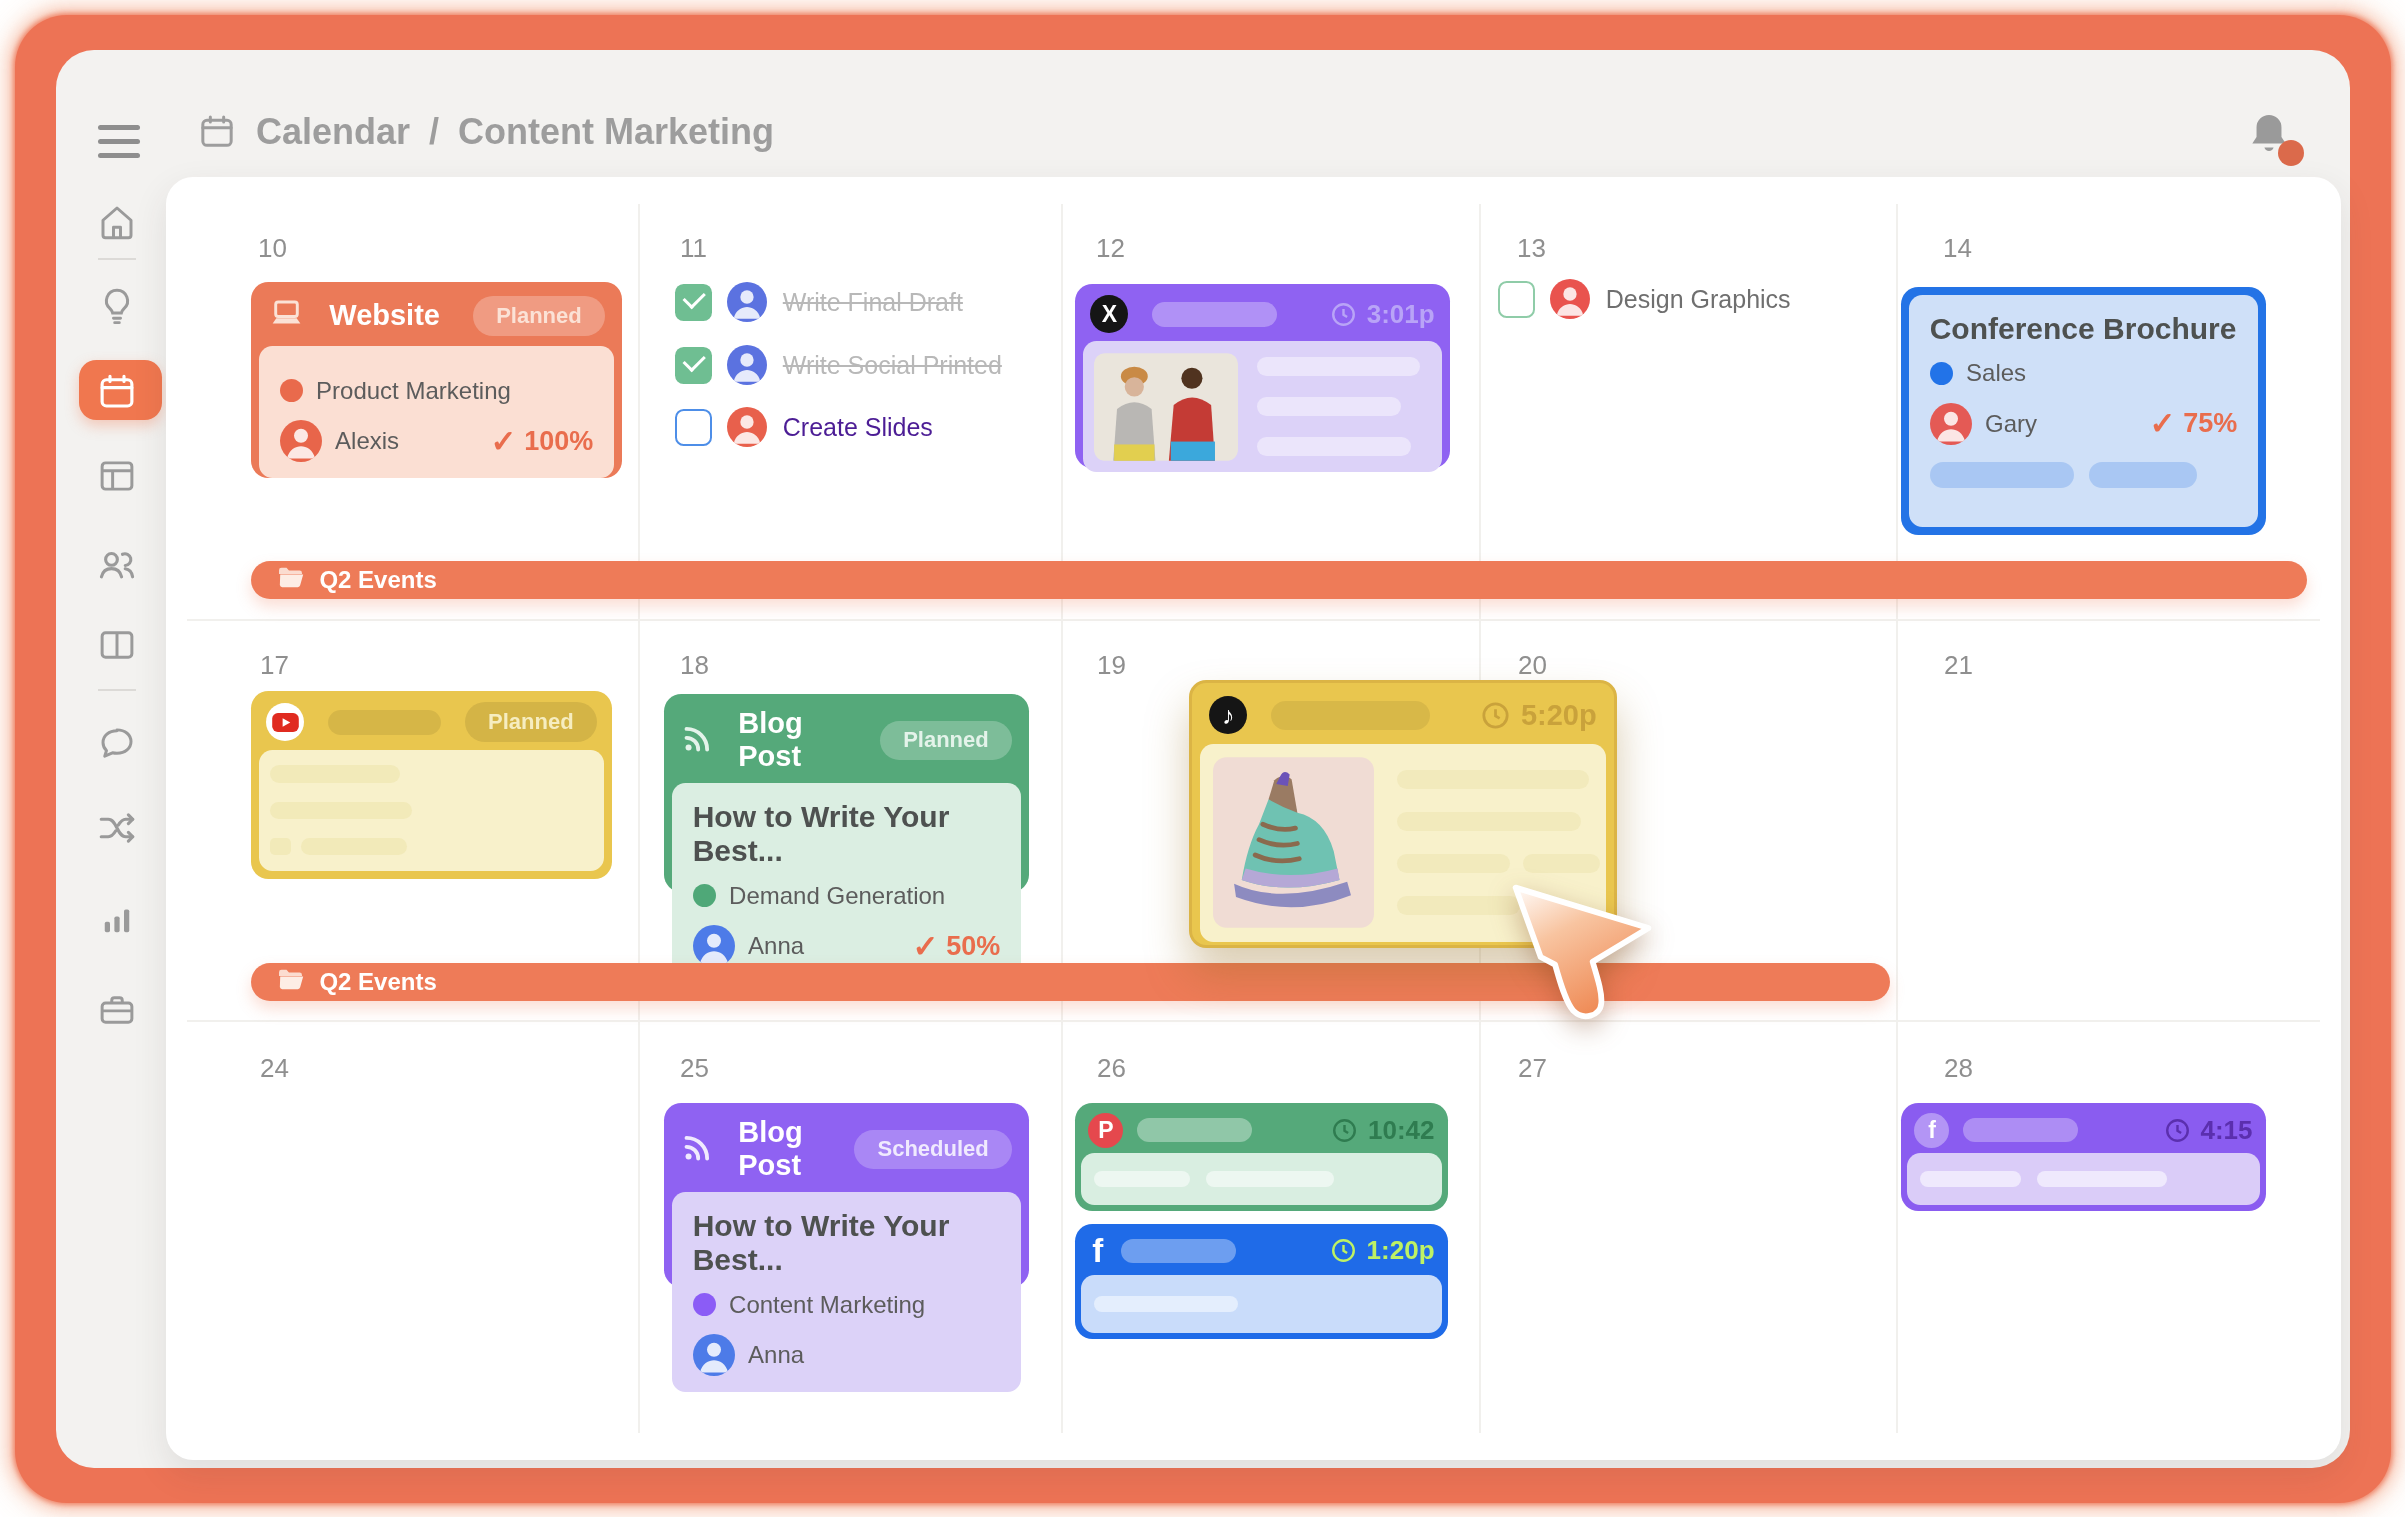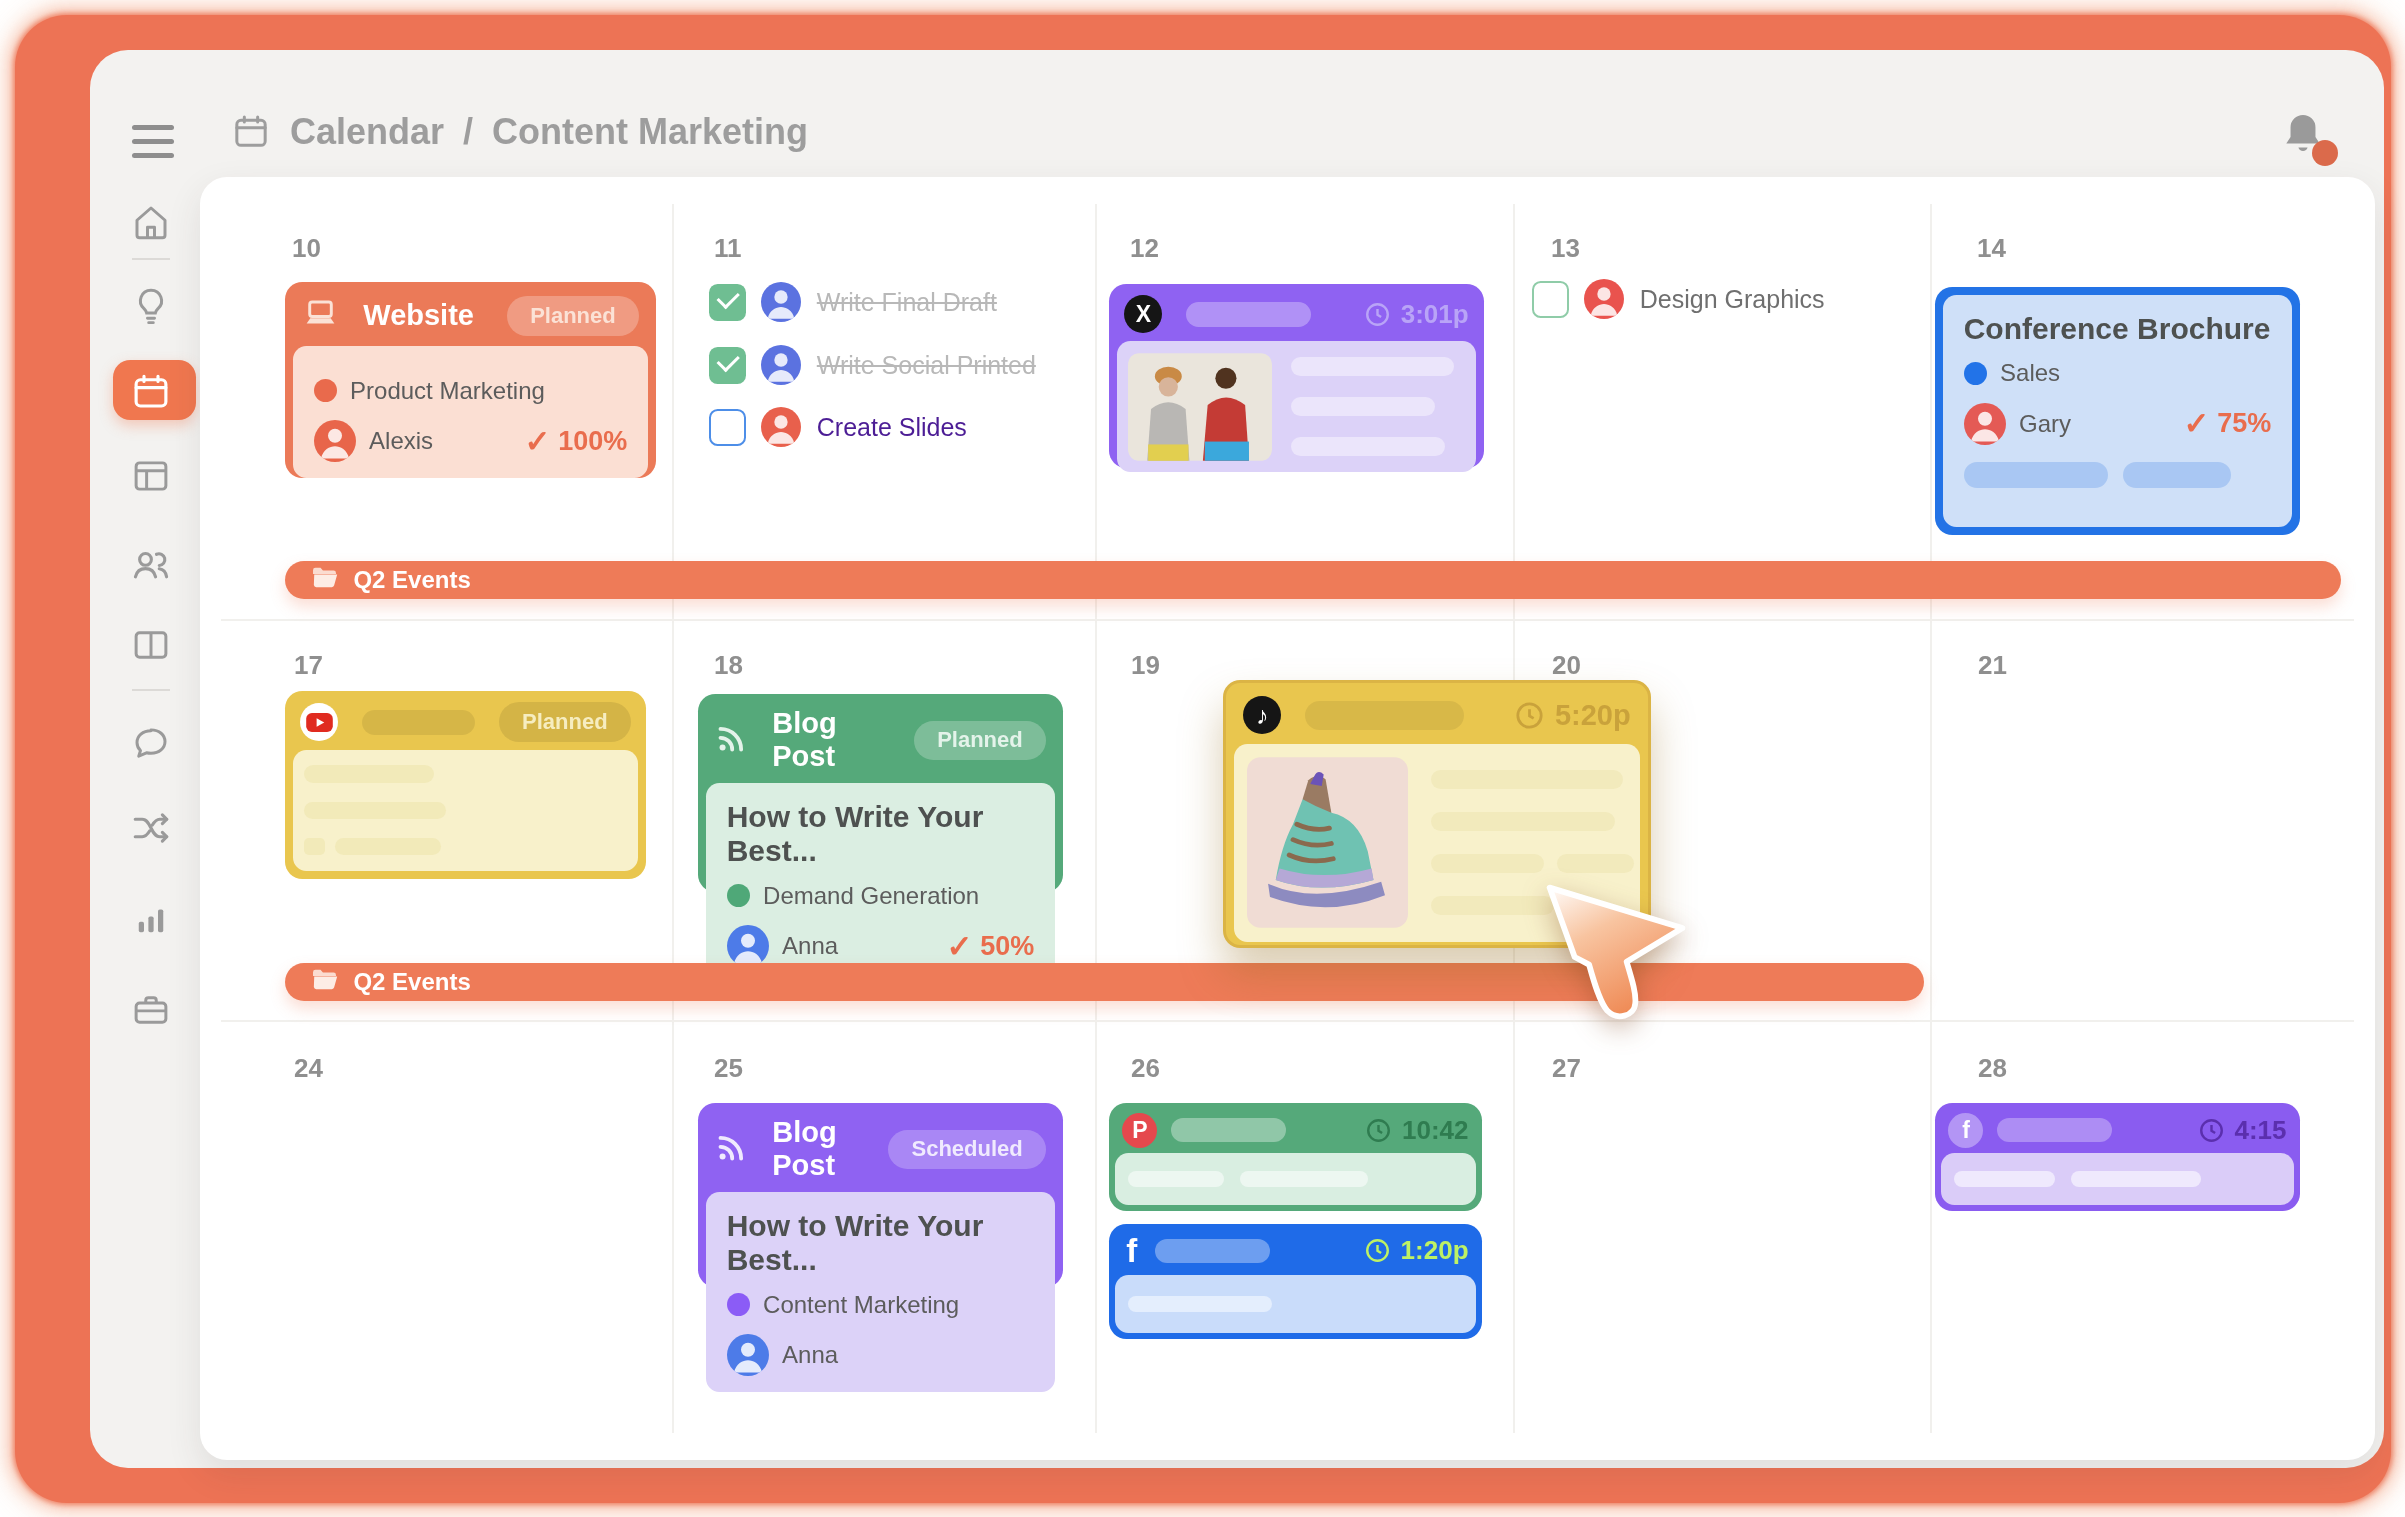--- a/index.html
+++ b/index.html
@@ -9,41 +9,41 @@
     font-family:"Liberation Sans", sans-serif; background:#ffffff;
   }
   
   .frame {
     position:absolute; inset:15.4px; background:#ED7355; border-radius:52px;
     box-shadow:0 0 4.8px 1.9px rgba(236,110,78,.75), 0 0 15.4px 6.7px rgba(238,120,80,.35), 0 0 29px 13.4px rgba(240,140,80,.14);
   }
   
   .app {
     position:absolute; left:56px; top:50px; width:2294px; height:1418px;
-    background:#F3F2F0; border-radius:38px;margin-left:34px;
+    background:#F3F2F0; border-radius:38px;
   }
   
   .hamburger { position:absolute; left:42px; top:75px; width:42px; height:33px; display:flex; flex-direction:column; justify-content:space-between; cursor:pointer; }
   .hamburger .bar { height:4.8px; border-radius:2.9px; background:#8E8E8E; }
   .breadcrumb { position:absolute; left:141px; top:61px; display:flex; align-items:center; gap:19px; color:#9D9D9D; font-size:36px; font-weight:700; }
   .breadcrumb svg { display:block; }
   .bell-wrap { position:absolute; right:54px; top:60px; width:50px; height:54px; }
   .bell-dot { position:absolute; right:-7.7px; bottom:-1.9px; width:26px; height:26px; border-radius:50%; background:#DB6A4B; }
   
   .side-icon { position:absolute; left:38px; width:46px; height:46px; display:flex; align-items:center; justify-content:center; }
   .side-divider { position:absolute; left:42px; width:38px; height:1.9px; background:#DCDAD7; }
   .active-pill { position:absolute; left:23px; top:310px; width:83px; height:60px; background:#F0774F; border-radius:17.3px; box-shadow:0 5.8px 13.4px rgba(240,119,79,.35); }
   
   .panel {
     position:absolute; left:110px; top:127px; width:2175px; height:1283px;
     background:#ffffff; border-radius:27px; box-shadow:0 13.4px 35px rgba(60,50,45,.10);
   }
   .vline { position:absolute; top:27px; bottom:27px; width:1.9px; background:#F1F0ED; }
   .hline { position:absolute; left:21px; right:21px; height:1.9px; background:#F1F0ED; }
-  .date { position:absolute; font-size:26px; font-weight:700; color:#8F8F8F; }
+  .date { position:absolute; font-size:26px; font-weight:400; color:#8F8F8F; }
   
   .card { position:absolute; border-radius:17.3px; padding:7.7px; display:flex; flex-direction:column; }
   .chead { display:flex; align-items:center; gap:24px; padding:5.8px 9.6px 9.6px 9.6px; }
   .ctype { font-size:29px; font-weight:700; color:#ffffff; }
   .badge { margin-left:auto; padding:6.7px 23px; border-radius:960px; font-size:22px; font-weight:700; }
   .cbody { background:#fff; border-radius:13.4px; padding:17.3px 21px 15.4px 21px; flex:1; display:flex; flex-direction:column; }
   .ctitle { font-size:30px; font-weight:700; color:#4E5150; }
   .tagrow { display:flex; align-items:center; gap:13.4px; margin-top:13.4px; }
   .tagdot { width:23px; height:23px; border-radius:50%; }
   .tagtxt { font-size:24px; font-weight:500; color:#5C5C5C; }

